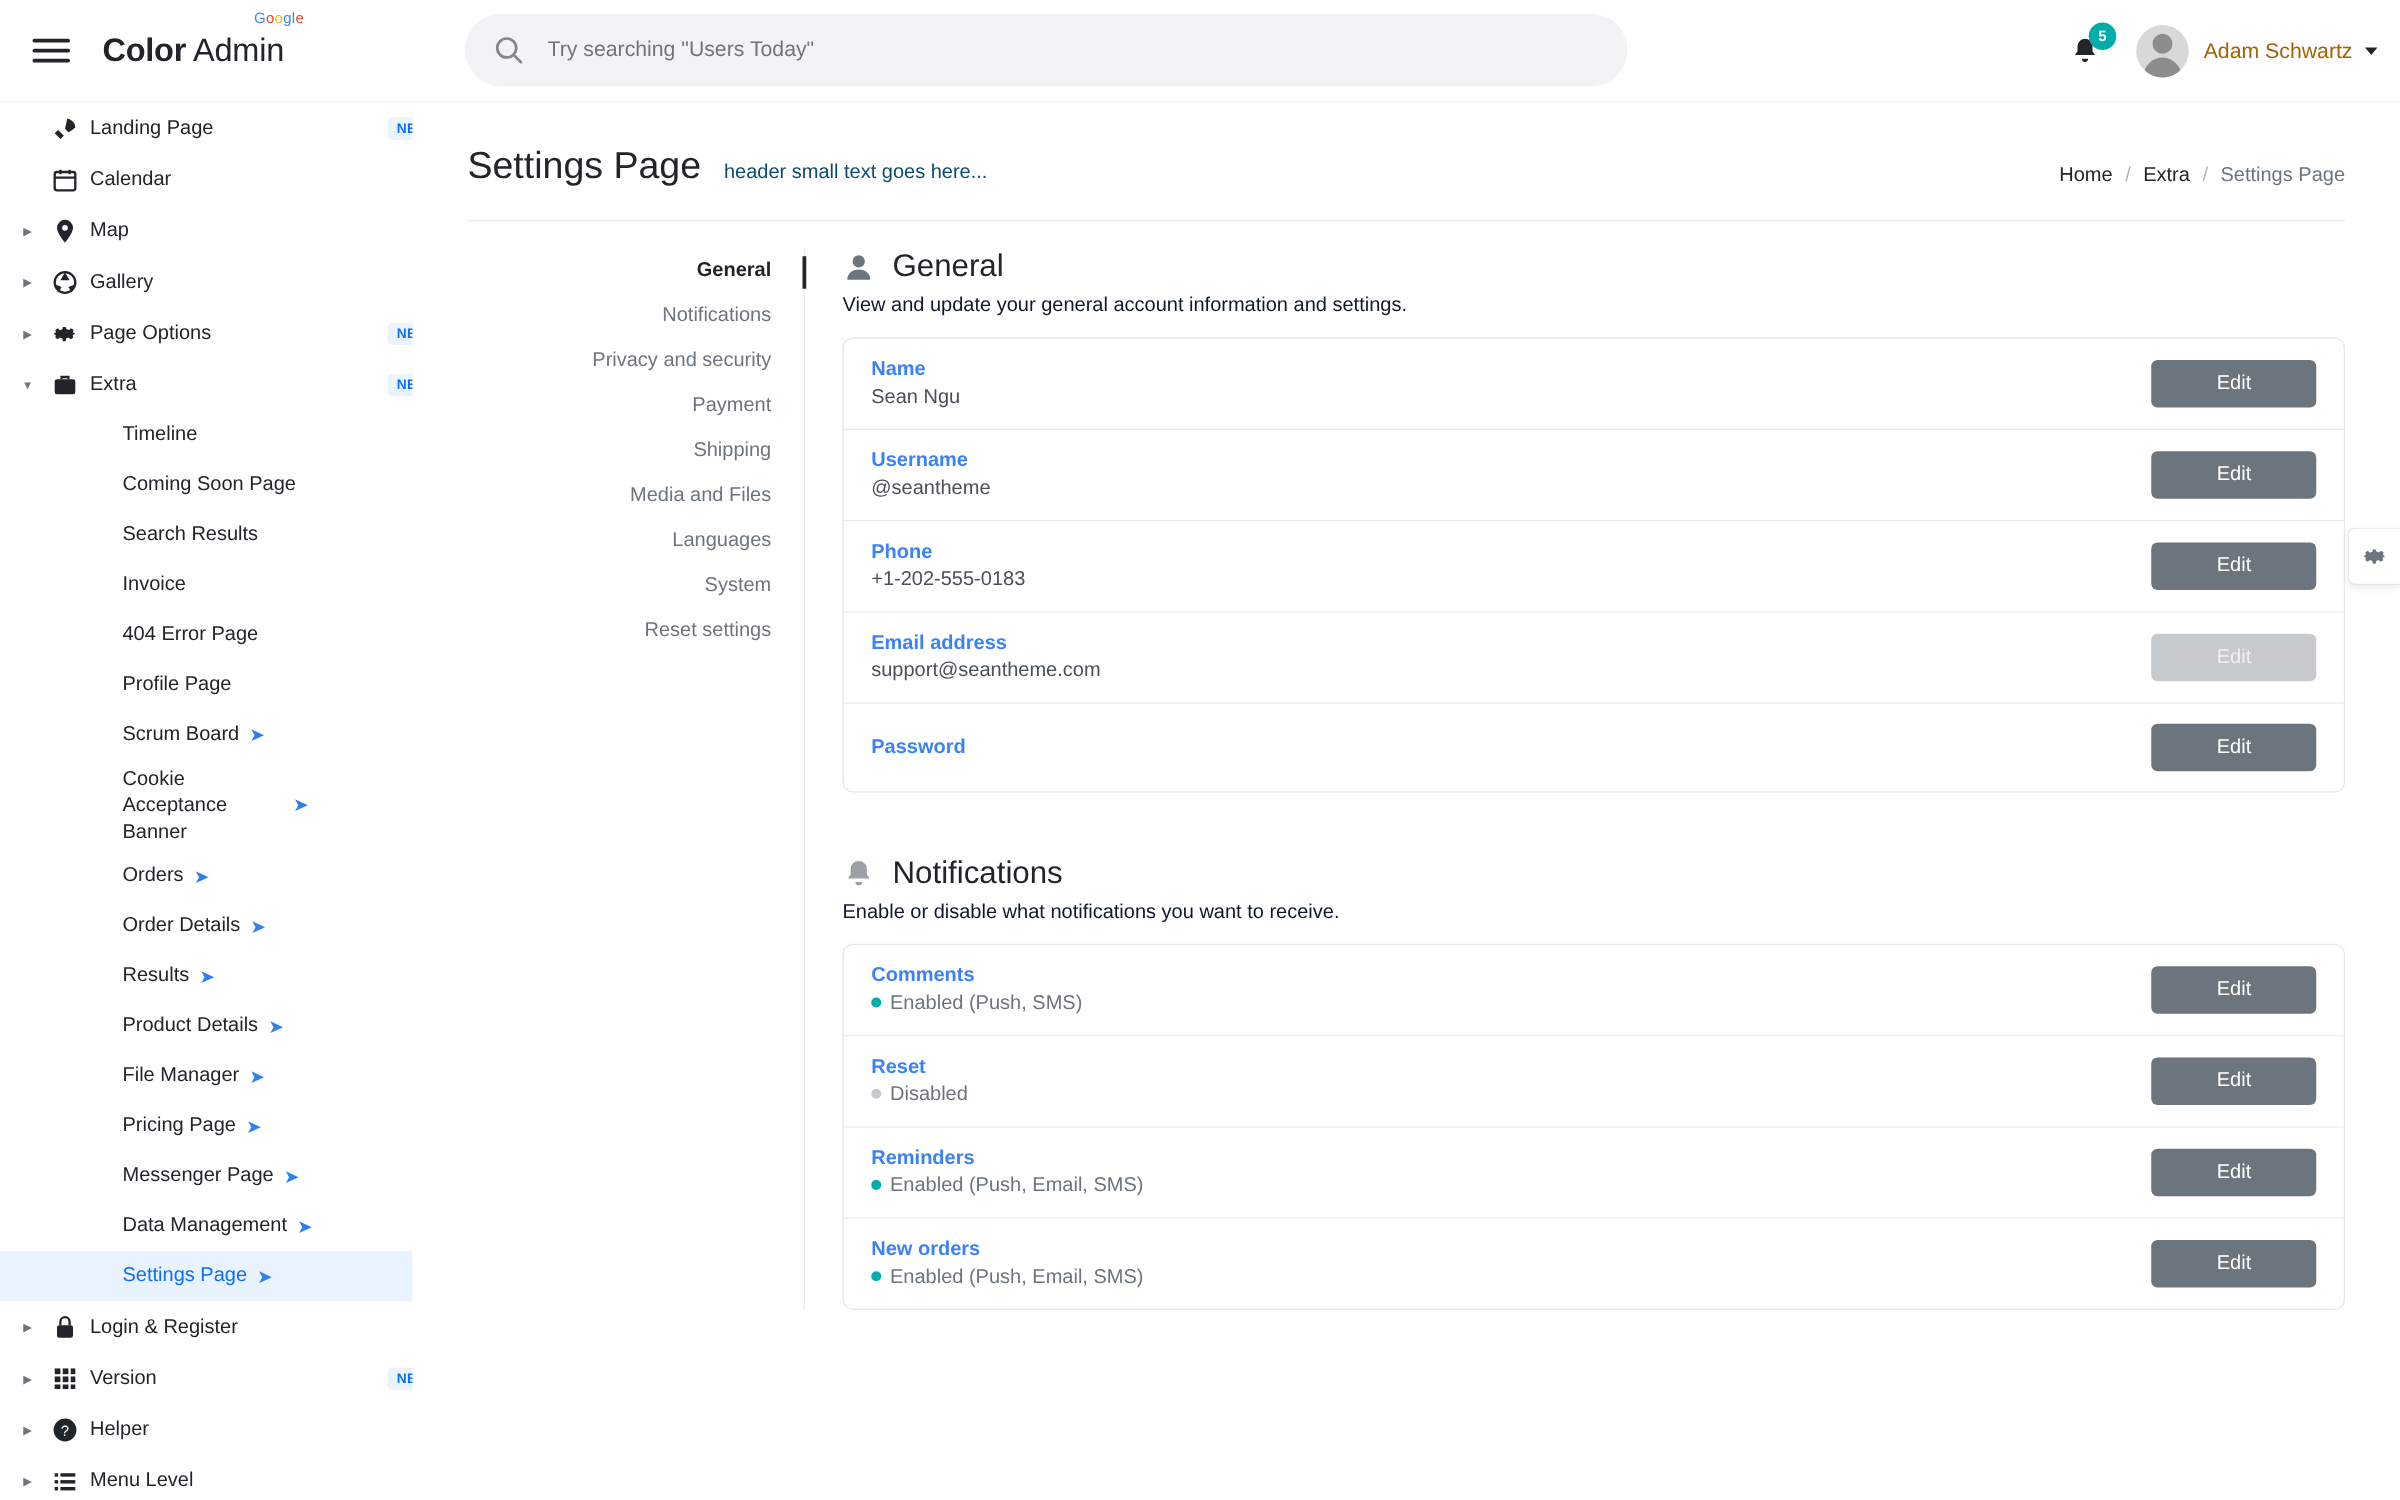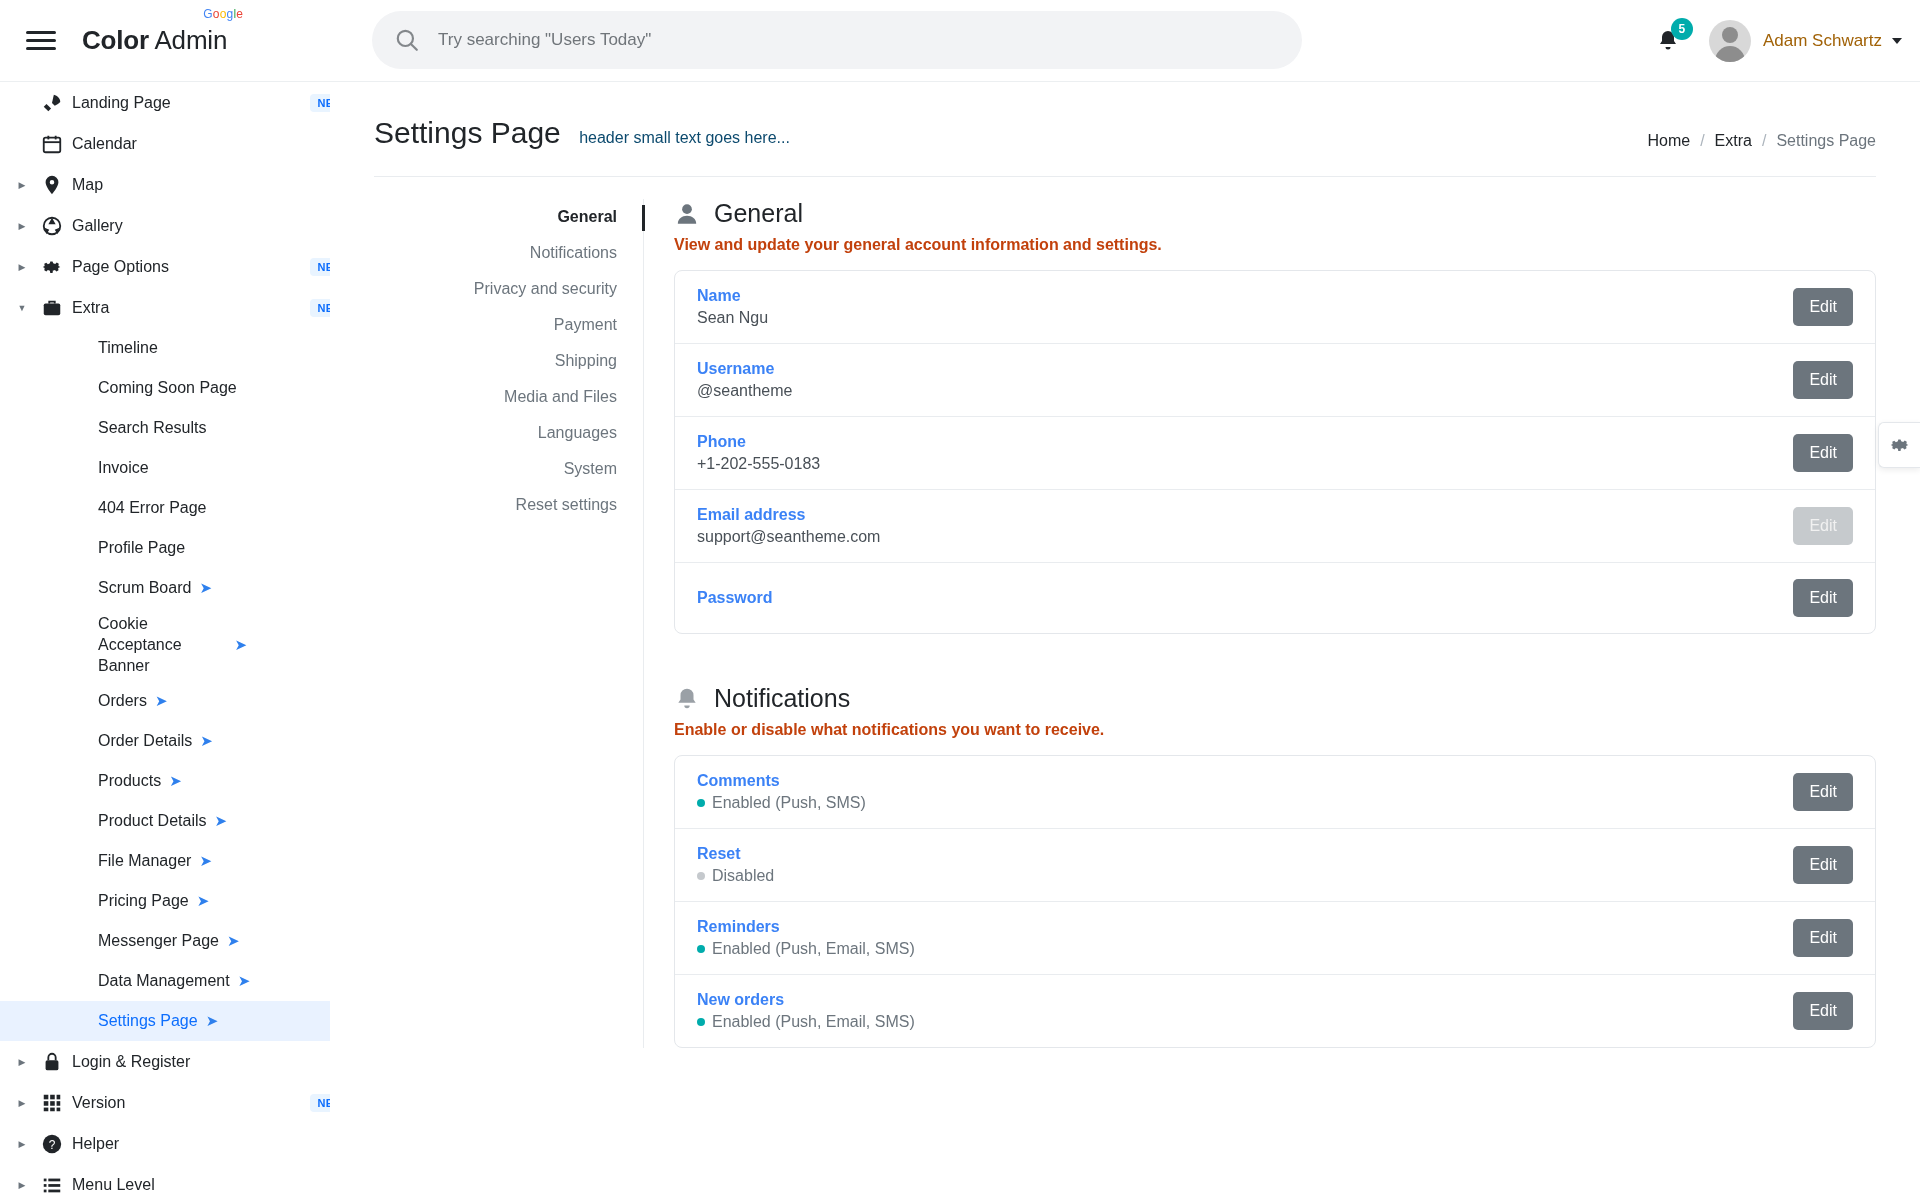--- a/index.html
+++ b/index.html
@@ -122,36 +122,36 @@
   .nav-link {
     font-size: 16px; color: #6c757d; padding: 9px 0; cursor: pointer;
   }
   .nav-link.active { color: #212529; font-weight: 700; }
   .nav-col .active-bar {
     position: absolute; right: -2px; top: 6px; width: 3px; height: 26px; background: #212529;
   }
   .panel-col { flex: 1; padding-left: 30px; }
   .sec-head { display: flex; align-items: center; gap: 14px; margin-bottom: 6px; }
   .sec-title { font-size: 25px; color: #212529; }
-  .sec-desc { font-size: 16px; color: #c2410c; margin: 8px 0 16px 0; font-weight: bold; }
+  .sec-desc { font-size: 16px; color: #0f172a; margin: 8px 0 16px 0; }
   .card { border: 1px solid #e4e7eb; border-radius: 8px; overflow: hidden; }
   .row {
     display: flex; align-items: center; justify-content: space-between;
     padding: 16px 22px; border-bottom: 1px solid #e9ecef; min-height: 70px;
   }
   .row:last-child { border-bottom: none; }
   .row-label { font-size: 16px; font-weight: 700; color: #3b82f6; }
   .row-value { font-size: 16px; color: #495057; margin-top: 4px; }
   .row-value.muted { color: #6c757d; }
   .dot { display: inline-block; width: 8px; height: 8px; border-radius: 50%; margin-right: 7px; vertical-align: 1px; }
   .dot.on { background: #00acac; }
   .dot.off { background: #c5c9cd; }
   .btn-edit {
     background: #6c757d; color: #fff; font-size: 16px; border: none; border-radius: 5px;
-    padding: 10px 16px; cursor: pointer; font-family: "Liberation Sans", sans-serif;
+    padding: 10px 52px; cursor: pointer; font-family: "Liberation Sans", sans-serif;
   }
   .btn-edit.disabled { background: #c6cacd; color: #f1f1f1; cursor: default; }
   .sec-gap { height: 50px; }
   .gear-tab {
     position: absolute; right: 0; top: 340px; width: 42px; height: 46px;
     background: #fff; border: 1px solid #e4e7eb; border-right: none; border-radius: 6px 0 0 6px;
     display: flex; align-items: center; justify-content: center; cursor: pointer;
     box-shadow: 0 2px 6px rgba(0,0,0,.08); z-index: 10;
   }
   svg { display: block; }
@@ -304,21 +304,21 @@
     </div>
   <div class="sub-item">
       <span>Orders</span>
       <span class="plane">➤</span>
     </div>
   <div class="sub-item">
       <span>Order Details</span>
       <span class="plane">➤</span>
     </div>
   <div class="sub-item">
-      <span>Products</span>
+      <span>Results</span>
       <span class="plane">➤</span>
     </div>
   <div class="sub-item">
       <span>Product Details</span>
       <span class="plane">➤</span>
     </div>
   <div class="sub-item">
       <span>File Manager</span>
       <span class="plane">➤</span>
     </div>

